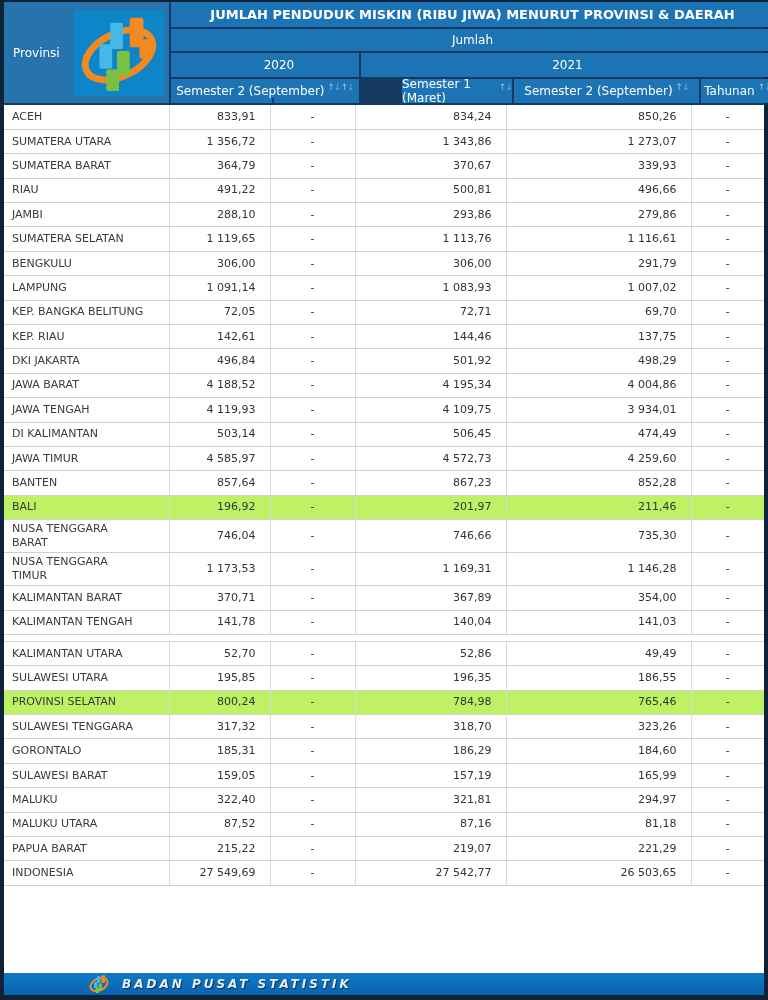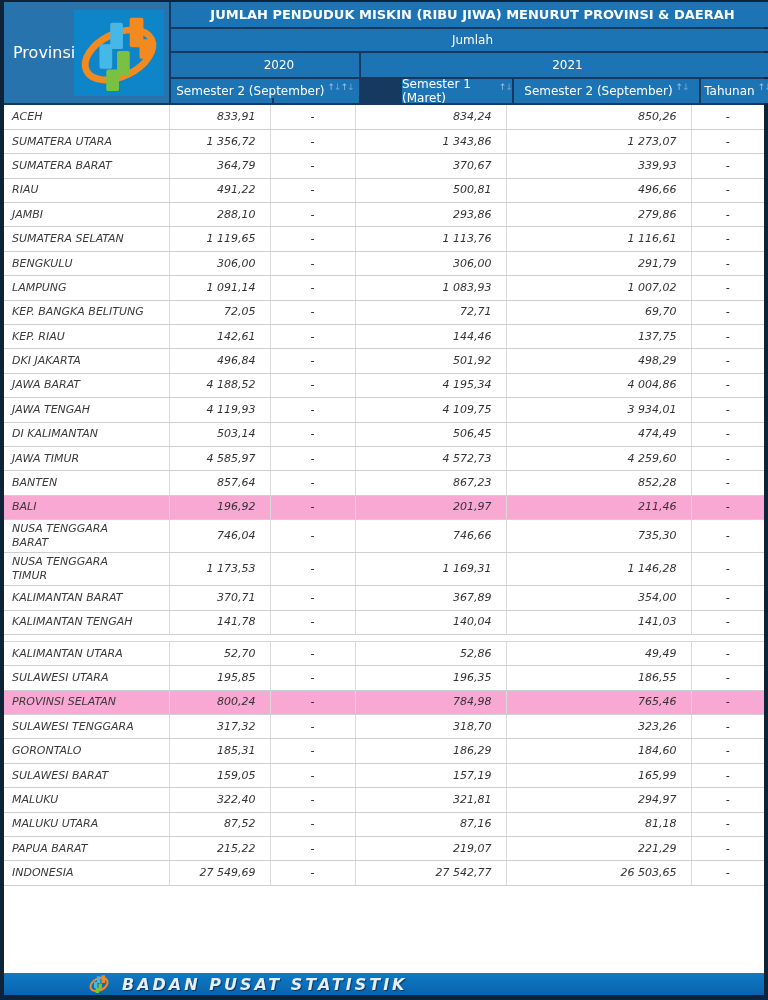--- a/index.html
+++ b/index.html
@@ -31,67 +31,67 @@
     background:#1d74b5; color:#fff;
     display:flex; align-items:center; justify-content:center;
     font-size:12px; position:relative; overflow:hidden;
   }
   .provinsi-cell {
     grid-column:1; grid-row:1 / span 4;
     background:#2673ae;
     justify-content:flex-start;
     padding-left:9px;
   }
-  .provinsi-cell .label { font-size:16px; }
+  .provinsi-cell .label { font-size:12px; }
   .provinsi-cell svg { position:absolute; right:4px; top:8px; }
   .title-cell { grid-column:2 / span 5; grid-row:1; font-weight:bold; font-size:13px; }
   .jumlah-cell { grid-column:2 / span 5; grid-row:2; }
   .year-2020 { grid-column:2 / span 2; grid-row:3;padding-left:28px; }
   .year-2021 { grid-column:4 / span 3; grid-row:3; }
   .col-s2-2020 { grid-column:2 / span 2; grid-row:4; }
   .col-s2-2020::after {            
     content:""; position:absolute; left:101px; bottom:0;
     width:2px; height:5px; background:#16395f;
   }
   .col-s1-2021 { grid-column:4; grid-row:4;margin-left:41px; }
   .col-s2-2021 { grid-column:5; grid-row:4; }
   .col-tahunan { grid-column:6; grid-row:4; }
   .sort { font-size:9px; letter-spacing:-1px; margin-left:3px;
           color:rgba(255,255,255,.55); align-self:flex-start; margin-top:3px; }
   .sort .dn { color:rgba(255,255,255,.35); }
 
   
-  .body-wrap { flex:1 1 auto; overflow:hidden;font-style:italic; }
+  .body-wrap { flex:1 1 auto; overflow:hidden; }
   table { width:760px; border-collapse:collapse; table-layout:fixed; }
   col.c1{width:165px} col.c2{width:101px} col.c3{width:85px}
   col.c4{width:151px} col.c5{width:185px} col.c6{width:73px}
   td {
     height:24.4px;
     border-right:1px solid #dadada;
     border-bottom:1px solid #cfcfcf;
     font-size:11px; color:#333; line-height:14px;
     background-clip:padding-box;
   }
   td:last-child { border-right:none; }
   .td-prov { text-align:left; padding:2px 4px 2px 8px; color:#3a3a3a; white-space:pre-line; }
   .td-num  { text-align:right; padding-right:14px; }
   .td-dash { text-align:center; }
-  tr.shaded td { background:#f9a8d4; }
+  tr.shaded td { background:#bef264; }
   tr.gap-row td { height:7px; border-right:none; border-bottom:1px solid #d6d6d6; }
 
   
   .footer {
     flex:0 0 22px; height:22px;
     background:linear-gradient(#0f7ac6,#0a63ad);
     display:flex; align-items:center;
     padding-left:84px;
   }
   .footer svg { margin-right:12px; }
   .brand {
-    color:#e7eef6; font-size:16px; font-weight:bold; font-style:italic;
+    color:#e7eef6; font-size:12px; font-weight:bold; font-style:italic;
     letter-spacing:3px;
     text-shadow:1px 1px 1px rgba(5,40,70,.8);
   }
 </style>
 </head>
 <body>
 
 <div class="page">
   <div class="sheet">
 

